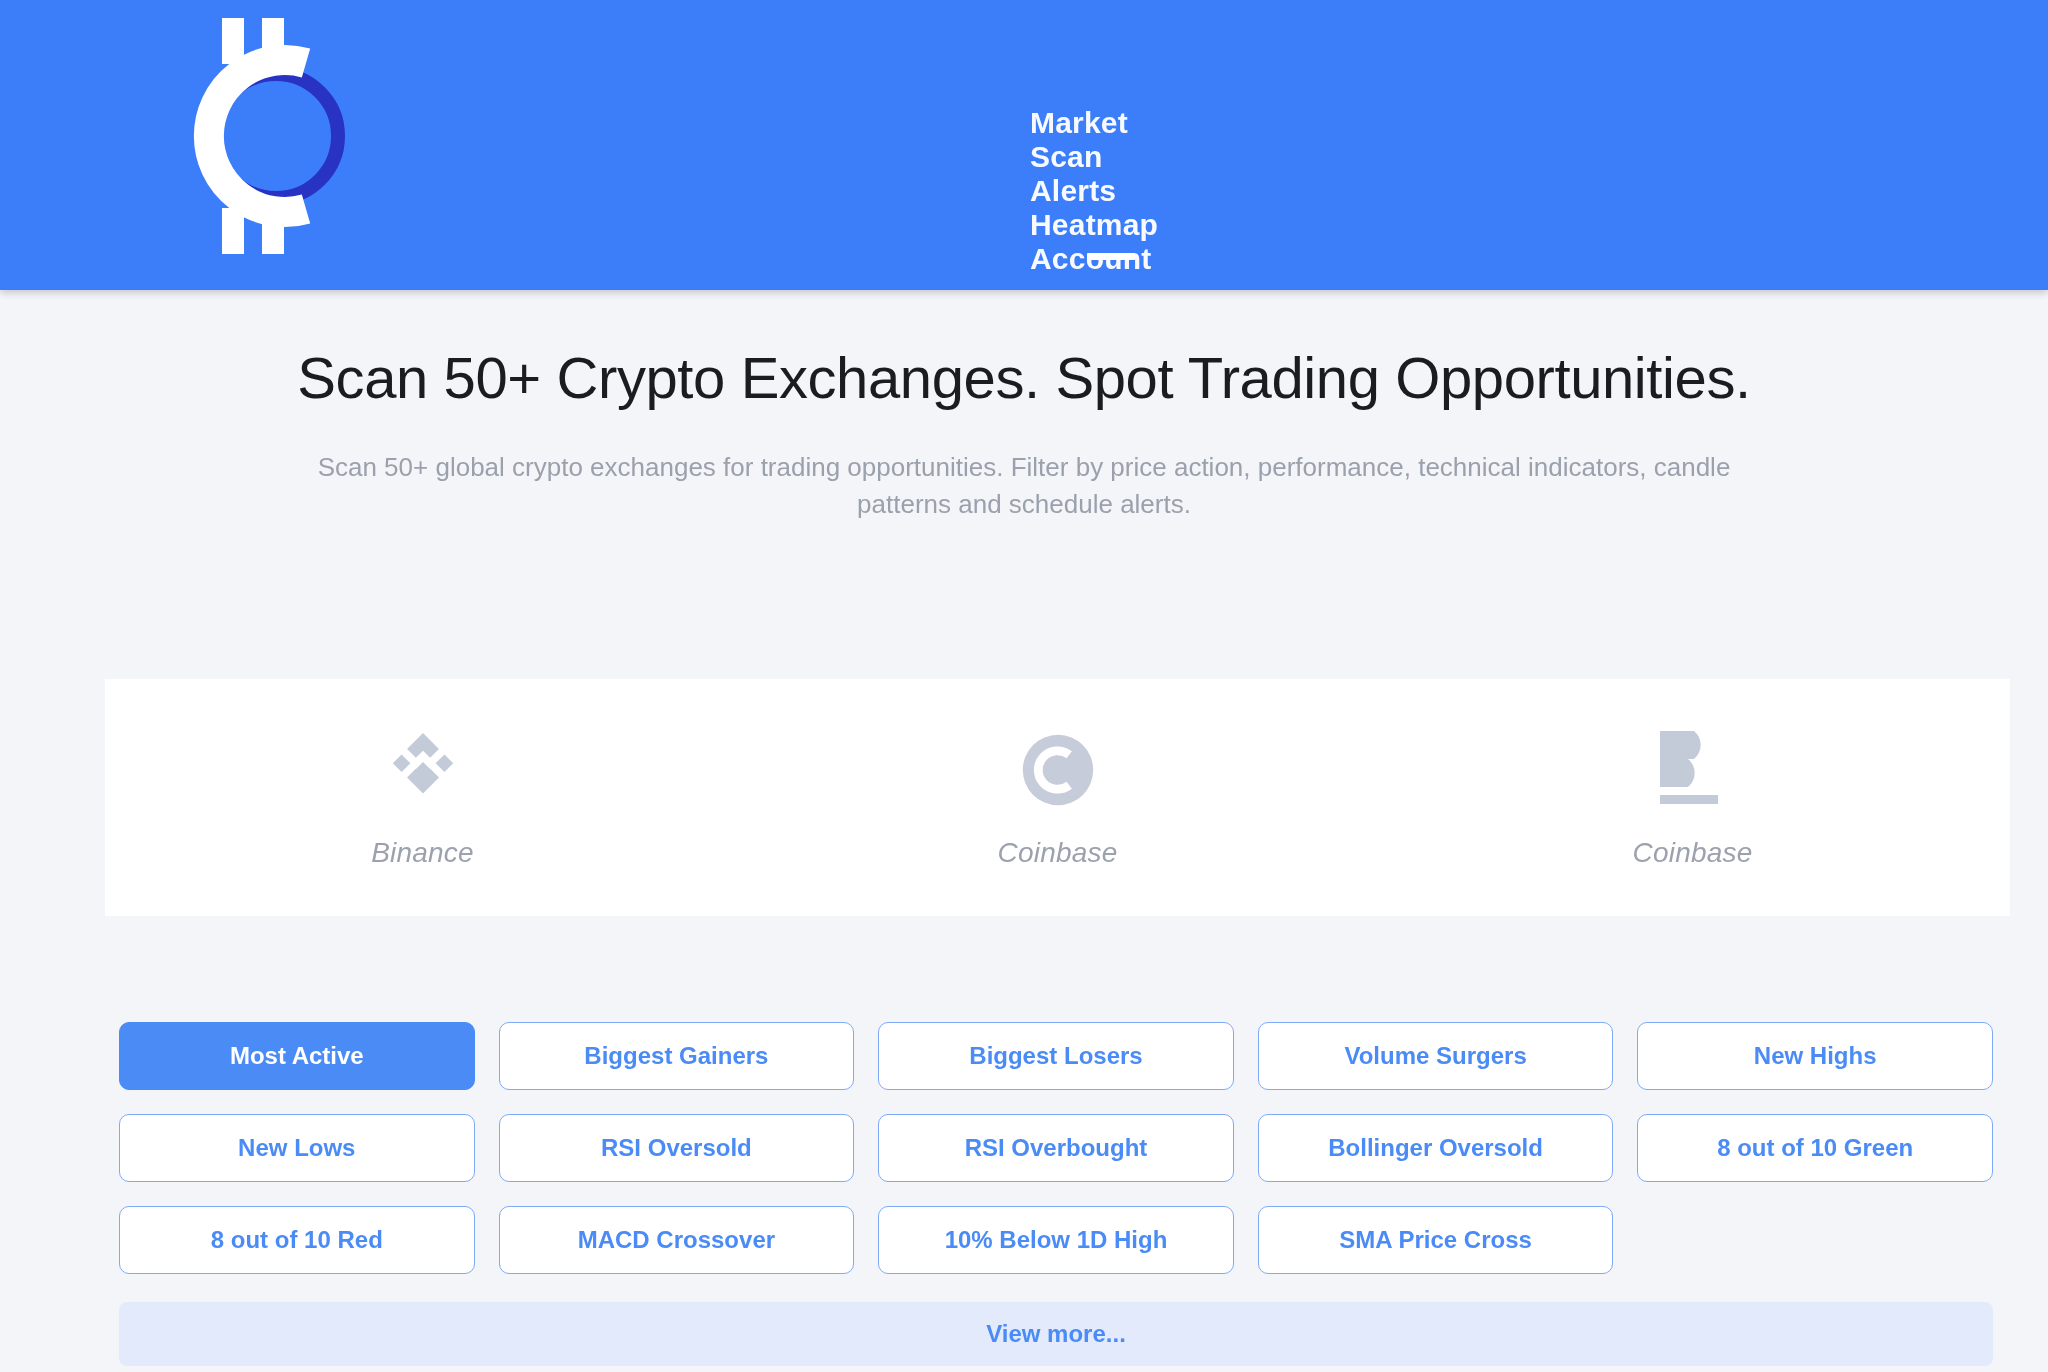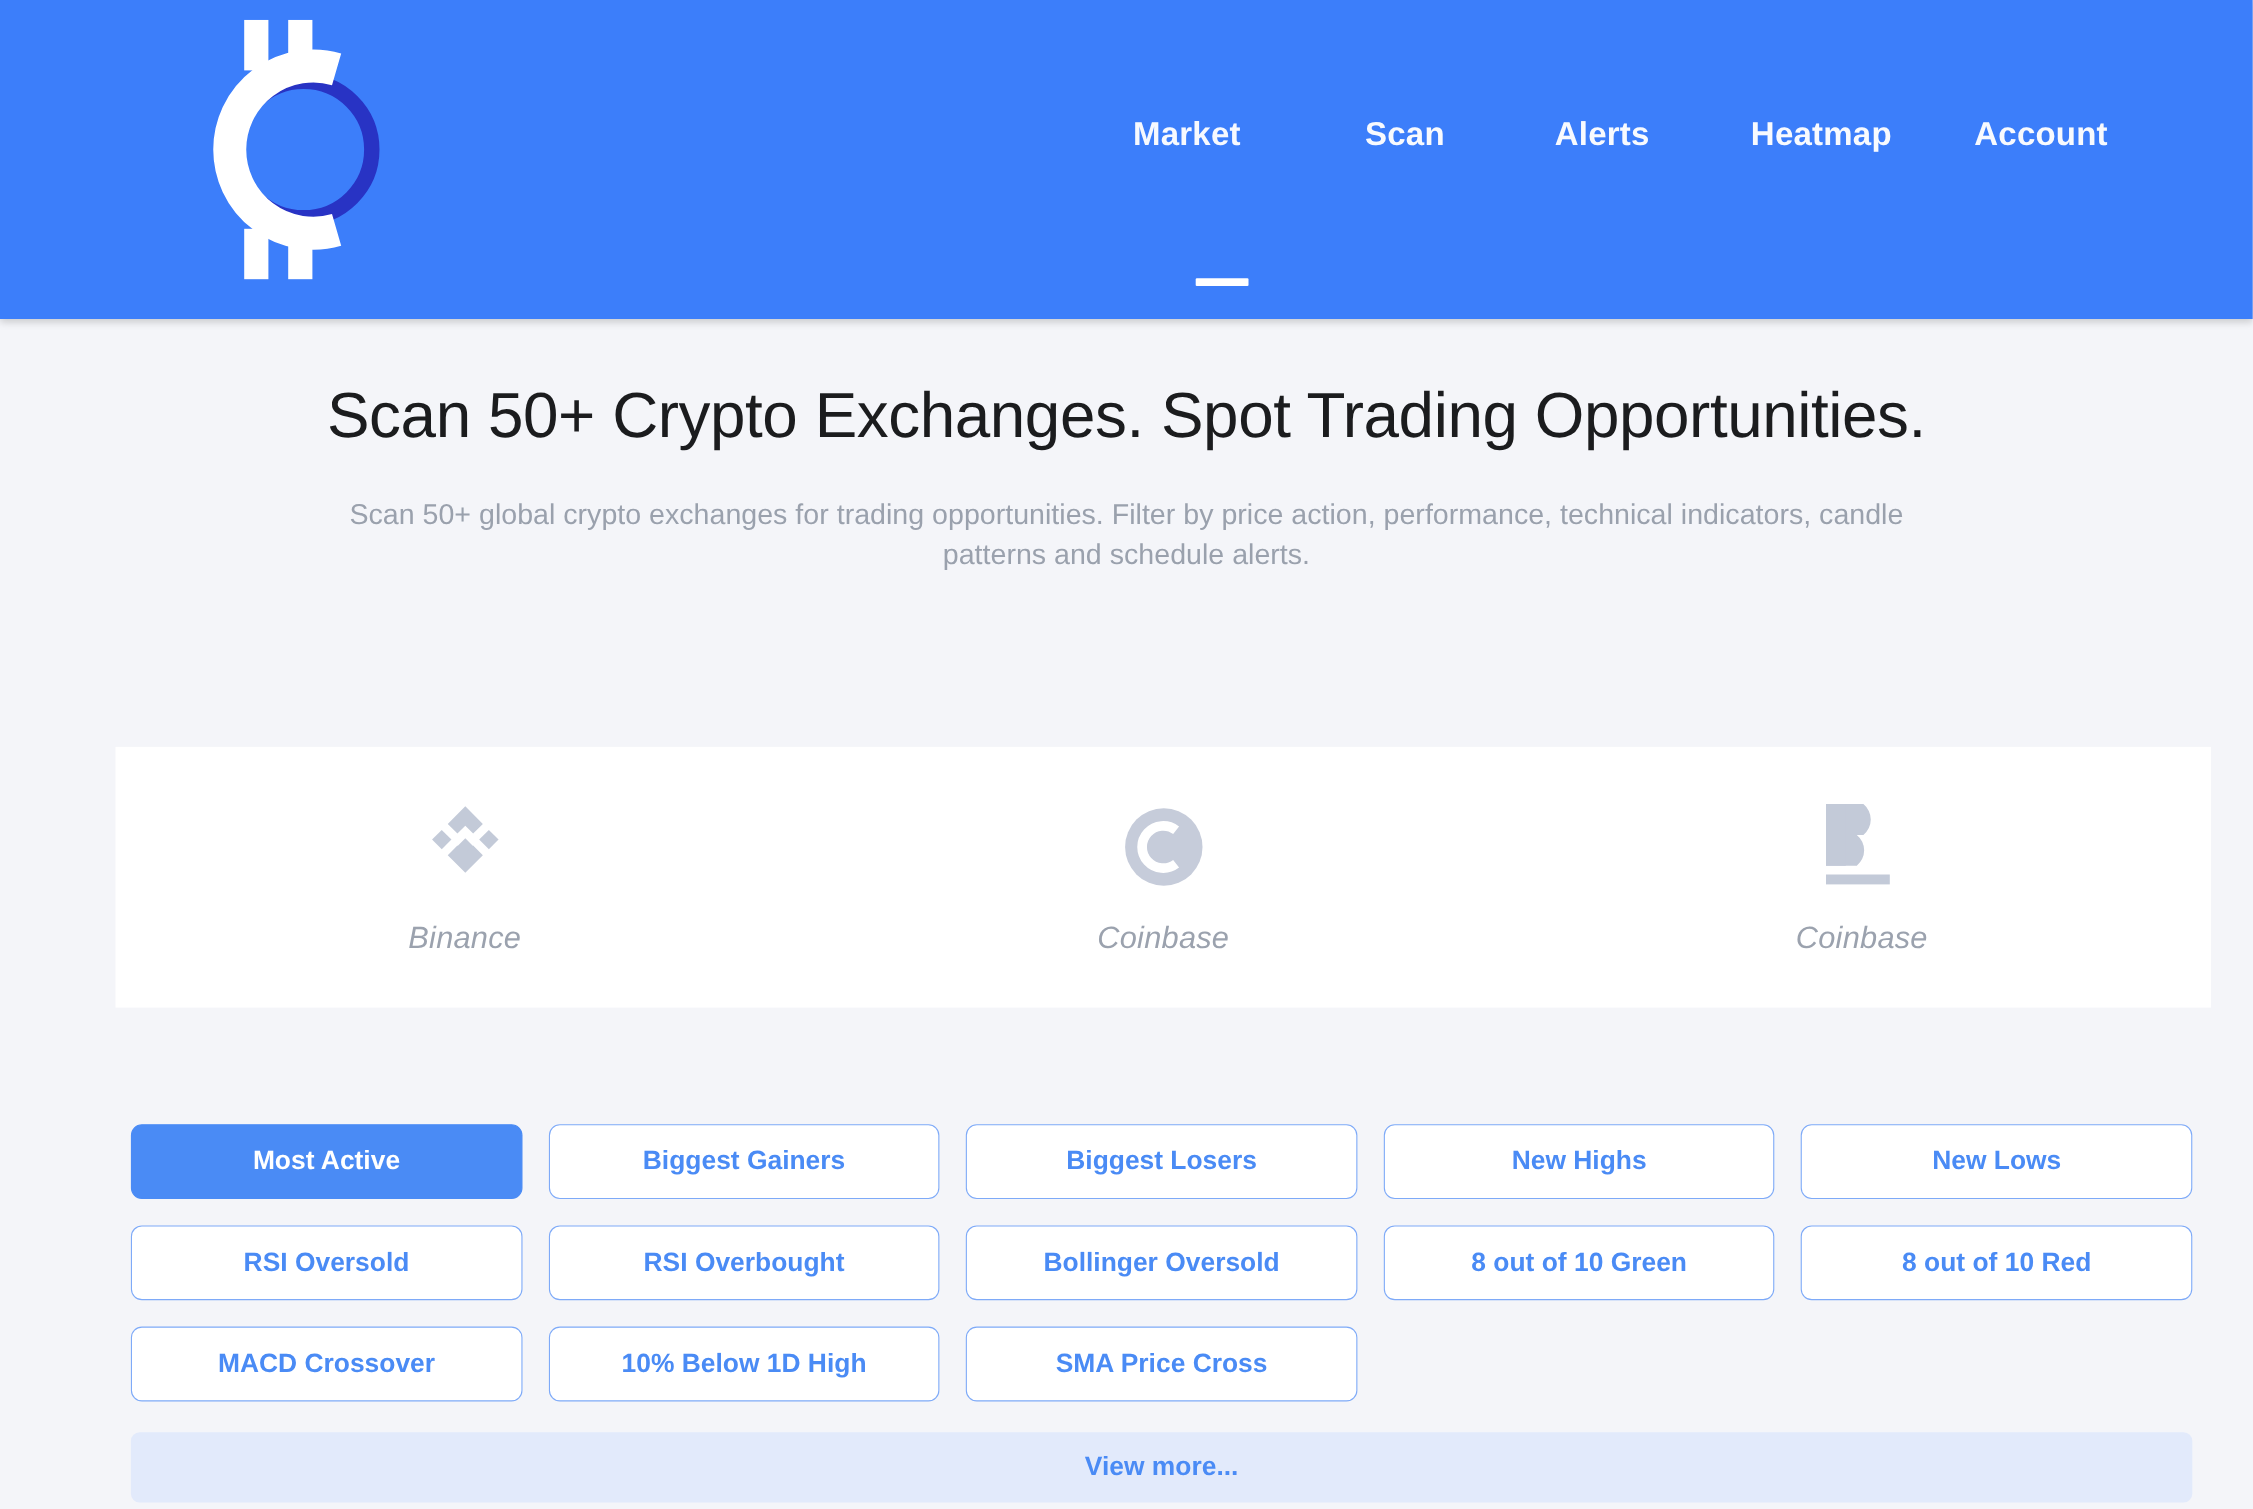--- a/index.html
+++ b/index.html
@@ -34,20 +34,21 @@
     height: 236px;
   }
   .logo-wrap svg { display: block; width: 176px; height: 236px; }
 
   .nav {
     position: absolute;
     left: 1030px;
     top: 106px;
     display: flex;
     align-items: baseline;
+    flex-direction: column;
   }
   .nav-item {
     color: #ffffff;
     font-size: 30px;
     font-weight: 700;
     letter-spacing: 0.2px;
     cursor: pointer;
     white-space: nowrap;
     opacity: 0.96;
   }
@@ -255,20 +256,21 @@
       </div>
       <div class="exchange-name">Coinbase</div>
     </div>
 
   </div>
 
   <div class="filters">
     <div class="chip active">Most Active</div>
     <div class="chip">Biggest Gainers</div>
     <div class="chip">Biggest Losers</div>
+    <div class="chip">Volume Surgers</div>
     <div class="chip">New Highs</div>
     <div class="chip">New Lows</div>
     <div class="chip">RSI Oversold</div>
     <div class="chip">RSI Overbought</div>
     <div class="chip">Bollinger Oversold</div>
     <div class="chip">8 out of 10 Green</div>
     <div class="chip">8 out of 10 Red</div>
     <div class="chip">MACD Crossover</div>
     <div class="chip">10% Below 1D High</div>
     <div class="chip">SMA Price Cross</div>

